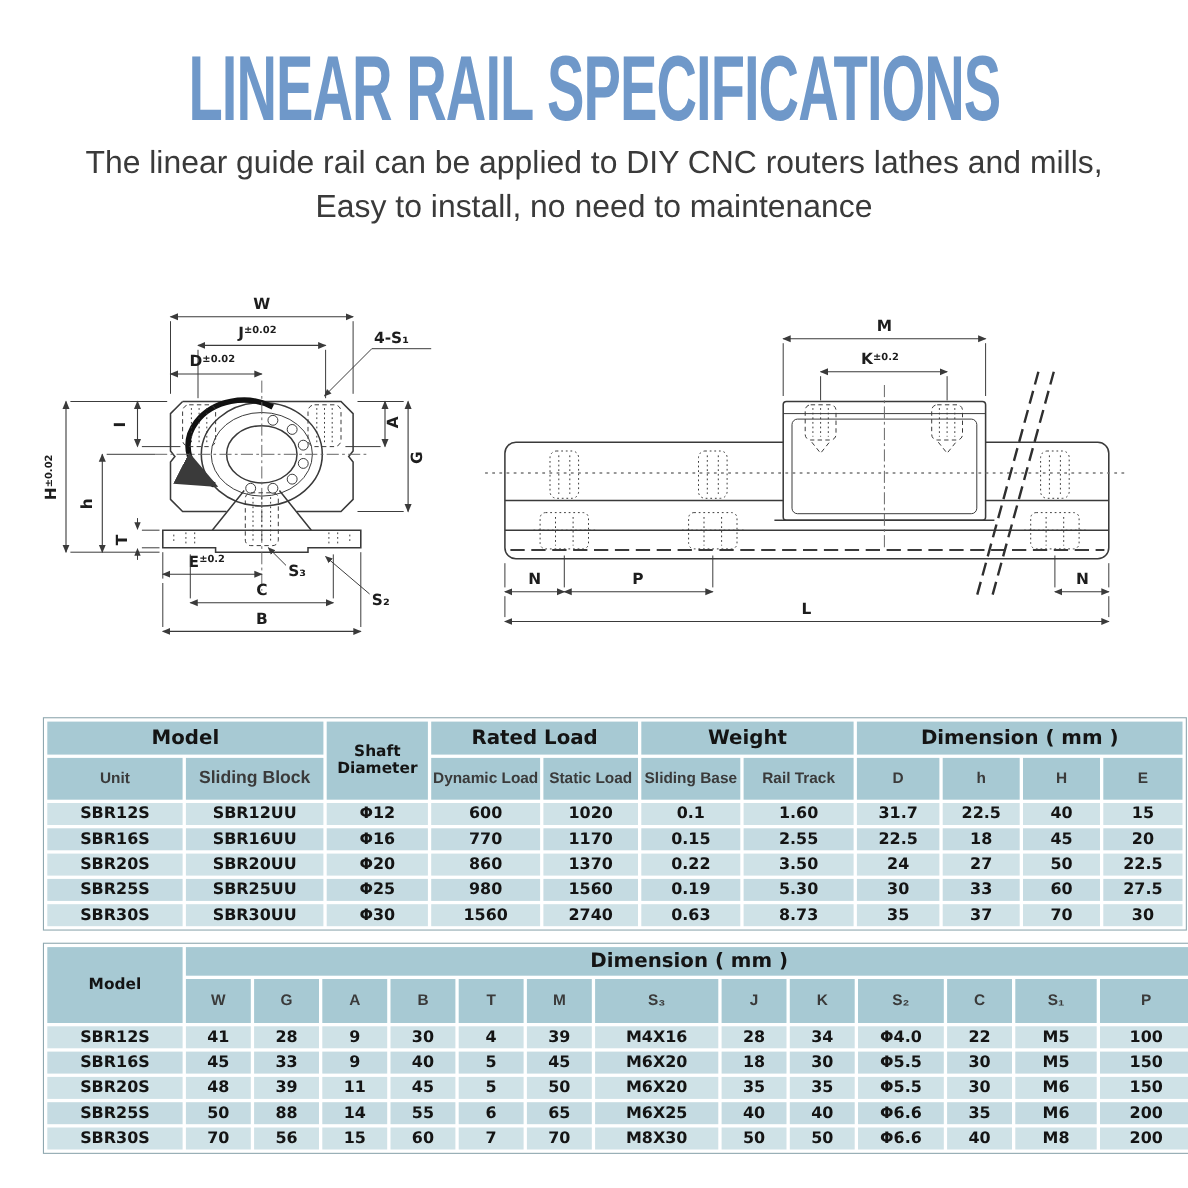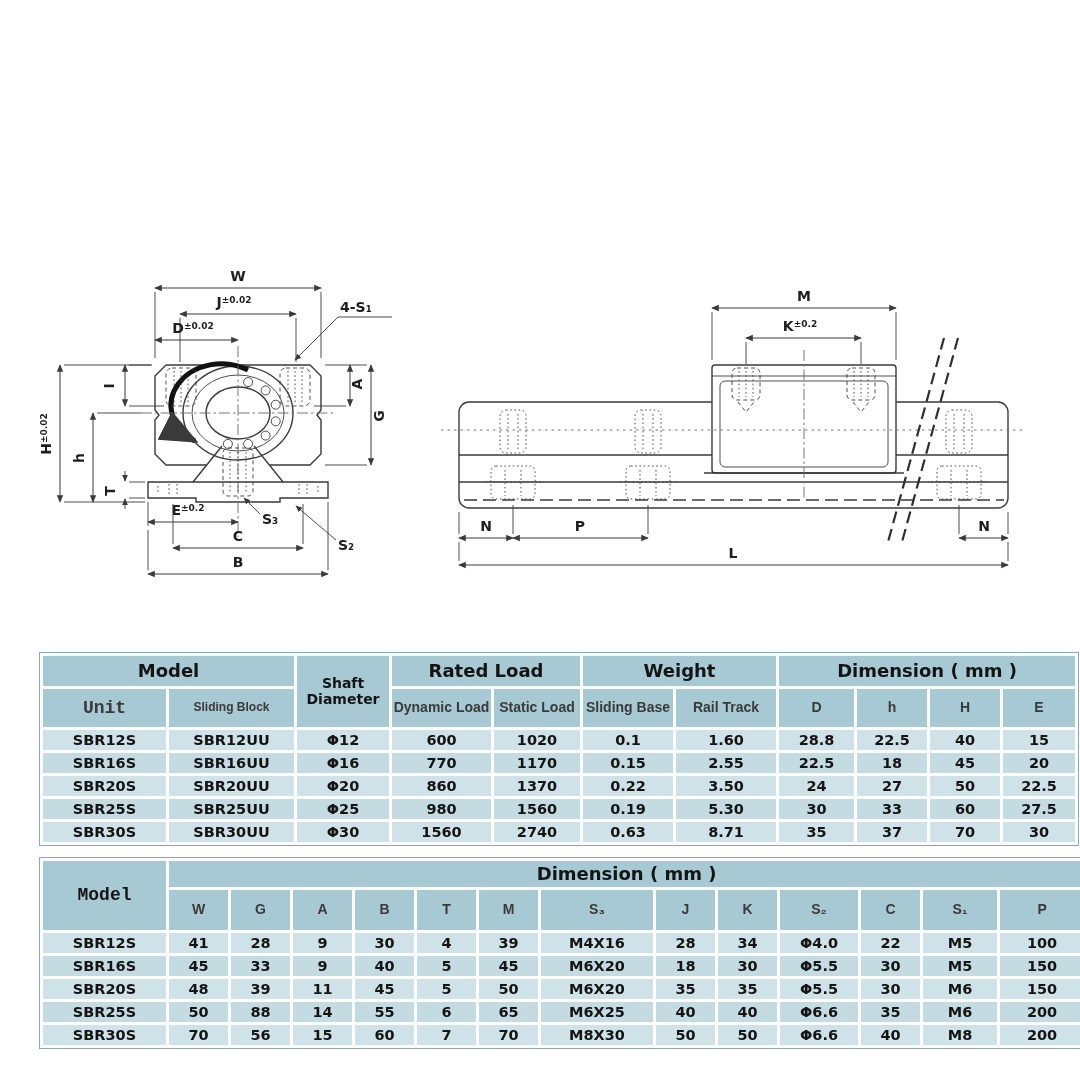--- a/index.html
+++ b/index.html
@@ -38,37 +38,42 @@
           border:1px solid var(--c-border,#8fa8b0); font-family:"DejaVu Sans", sans-serif;
           font-weight:700; color:var(--c-text,#141414); text-align:center; }
   #t1 { left:39px; top:652px; width:1002px; }
   #t2 { left:39px; top:857px; width:1002px; }
   th, td { padding:0; vertical-align:middle; line-height:1.12; overflow:hidden; }
   thead th { background:var(--c-header_bg,#a7c9d3); }
   .group-th { font-size:18px; height:30px; }
   #t2 .group-th { height:26px; }
   .sub-th { font-size:14px; height:38px; }
   #t2 .sub-th { height:40px; }
-  .model-th { font-size:18px;font-family:Liberation Mono, monospace; }
+  .model-th { font-size:14px; }
   tbody td { background:var(--c-row_bg,#cfe2e7); font-size:14.5px; height:20px; }
   tbody tr:nth-child(even) td { background:var(--c-row_alt_bg,#c5dbe2); }
 </style>
 </head>
 <body>
 
 <div class="page">
 
   <svg width="0" height="0" style="position:absolute" aria-hidden="true">
     <defs>
       <marker id="arr" viewBox="0 0 10 10" refX="8.5" refY="5" markerWidth="8" markerHeight="8" orient="auto-start-reverse">
         <path d="M0,1 L9.5,5 L0,9 Z" fill="#3a3a3a"></path>
       </marker>
     </defs>
   </svg>
 
+  <header>
+    <h1><span class="title-text">LINEAR RAIL SPECIFICATIONS</span></h1>
+    <p class="sub">The linear guide rail can be applied to DIY CNC routers lathes and mills,</p>
+    <p class="sub">Easy to install, no need to maintenance</p>
+  </header>
 
   <svg class="diag diag-block" viewBox="0 0 404 374">
 
     <path class="ln" d="M128,115 H272 L283,126 V160 L279,165 L283,170 V204 L272,215 H232"></path>
     <path class="ln" d="M168,215 H128 L117,204 V170 L121,165 L117,160 V126 L128,115"></path>
 
     <path class="ln" d="M184,196 L155,232 M216,196 L245,232"></path>
 
     <path class="ln" d="M110,232 H290 V248 H242 V252 H158 V248 H110 Z"></path>
 
@@ -239,41 +244,41 @@
     <thead>
       <tr class="group">
         <th colspan="2" class="group-th">Model</th>
         <th rowspan="2" class="sub-th">Shaft Diameter</th>
         <th colspan="2" class="group-th">Rated Load</th>
         <th colspan="2" class="group-th">Weight</th>
         <th colspan="4" class="group-th">Dimension ( mm )</th>
       </tr>
       <tr class="sub">
         <th class="sub-th model-th">Unit</th>
-        <th class="sub-th" style="font-size:12px">Sliding Block</th>
+        <th class="sub-th" style="font-size:16px">Sliding Block</th>
         <th class="sub-th">Dynamic Load</th>
         <th class="sub-th">Static Load</th>
         <th class="sub-th">Sliding Base</th>
         <th class="sub-th">Rail Track</th>
         <th class="sub-th">D</th>
         <th class="sub-th">h</th>
         <th class="sub-th">H</th>
         <th class="sub-th">E</th>
       </tr>
     </thead>
     <tbody>
         <tr>
           <td>SBR12S</td>
           <td>SBR12UU</td>
           <td>Φ12</td>
           <td>600</td>
           <td>1020</td>
           <td>0.1</td>
           <td>1.60</td>
-          <td>28.8</td>
+          <td>31.7</td>
           <td>22.5</td>
           <td>40</td>
           <td>15</td>
         </tr>
         <tr>
           <td>SBR16S</td>
           <td>SBR16UU</td>
           <td>Φ16</td>
           <td>770</td>
           <td>1170</td>
@@ -310,21 +315,21 @@
           <td>60</td>
           <td>27.5</td>
         </tr>
         <tr>
           <td>SBR30S</td>
           <td>SBR30UU</td>
           <td>Φ30</td>
           <td>1560</td>
           <td>2740</td>
           <td>0.63</td>
-          <td>8.71</td>
+          <td>8.73</td>
           <td>35</td>
           <td>37</td>
           <td>70</td>
           <td>30</td>
         </tr>
       </tbody>
   </table>
 
   <table id="t2">
     <colgroup>

